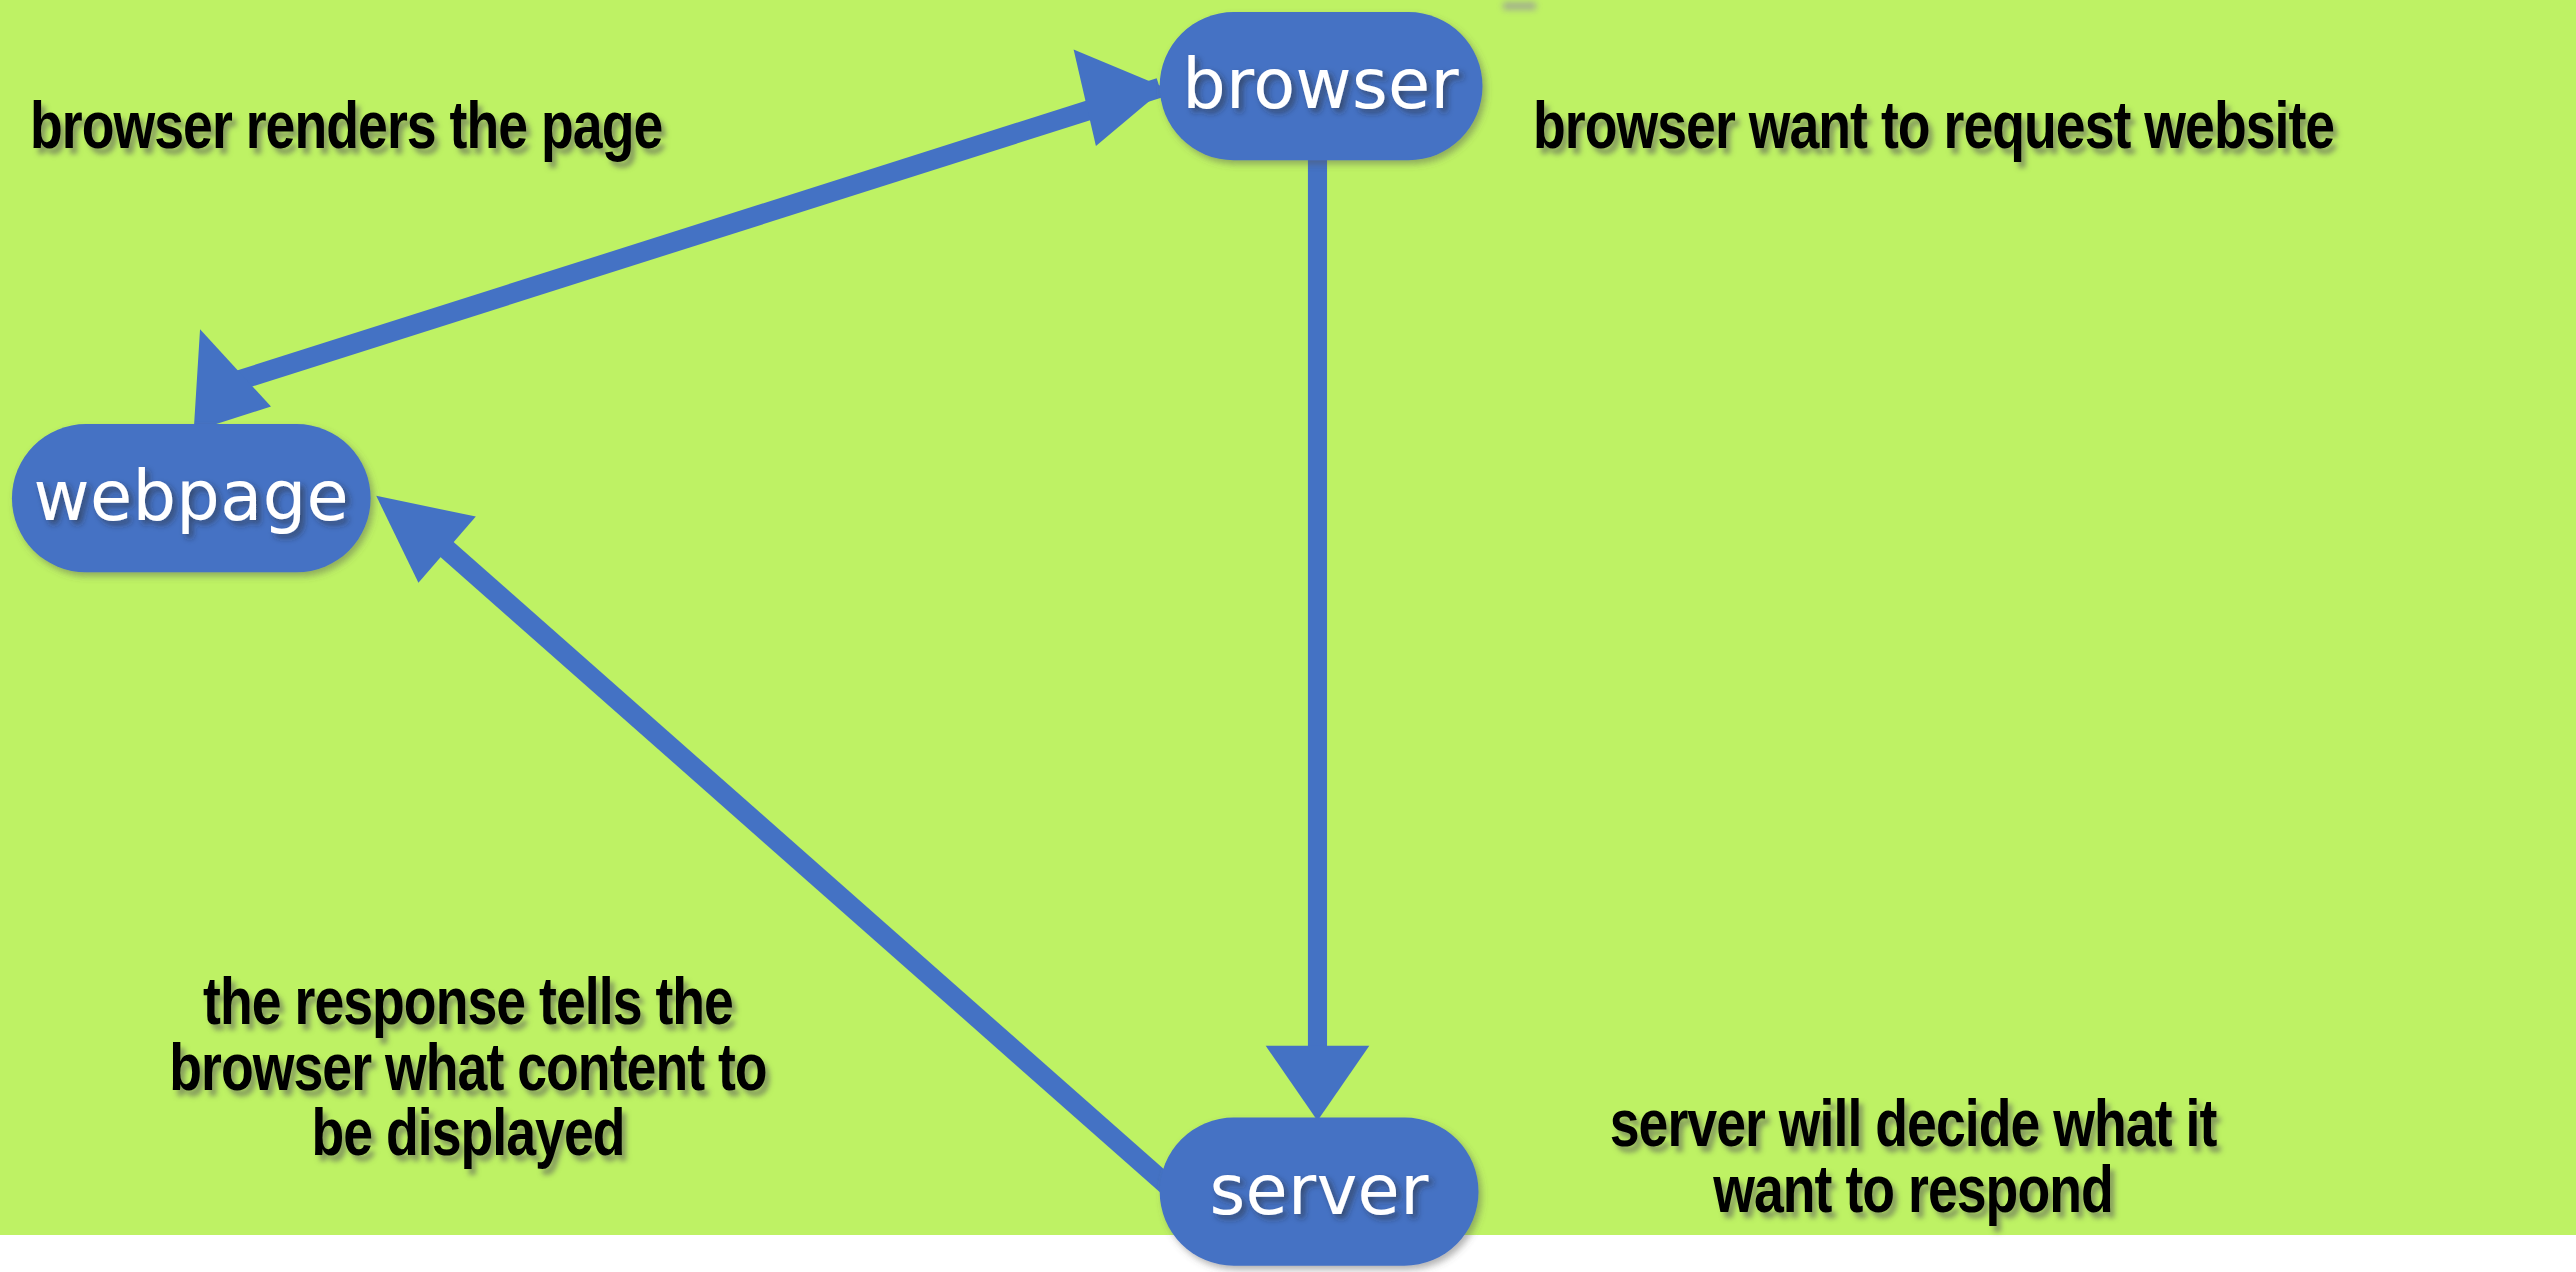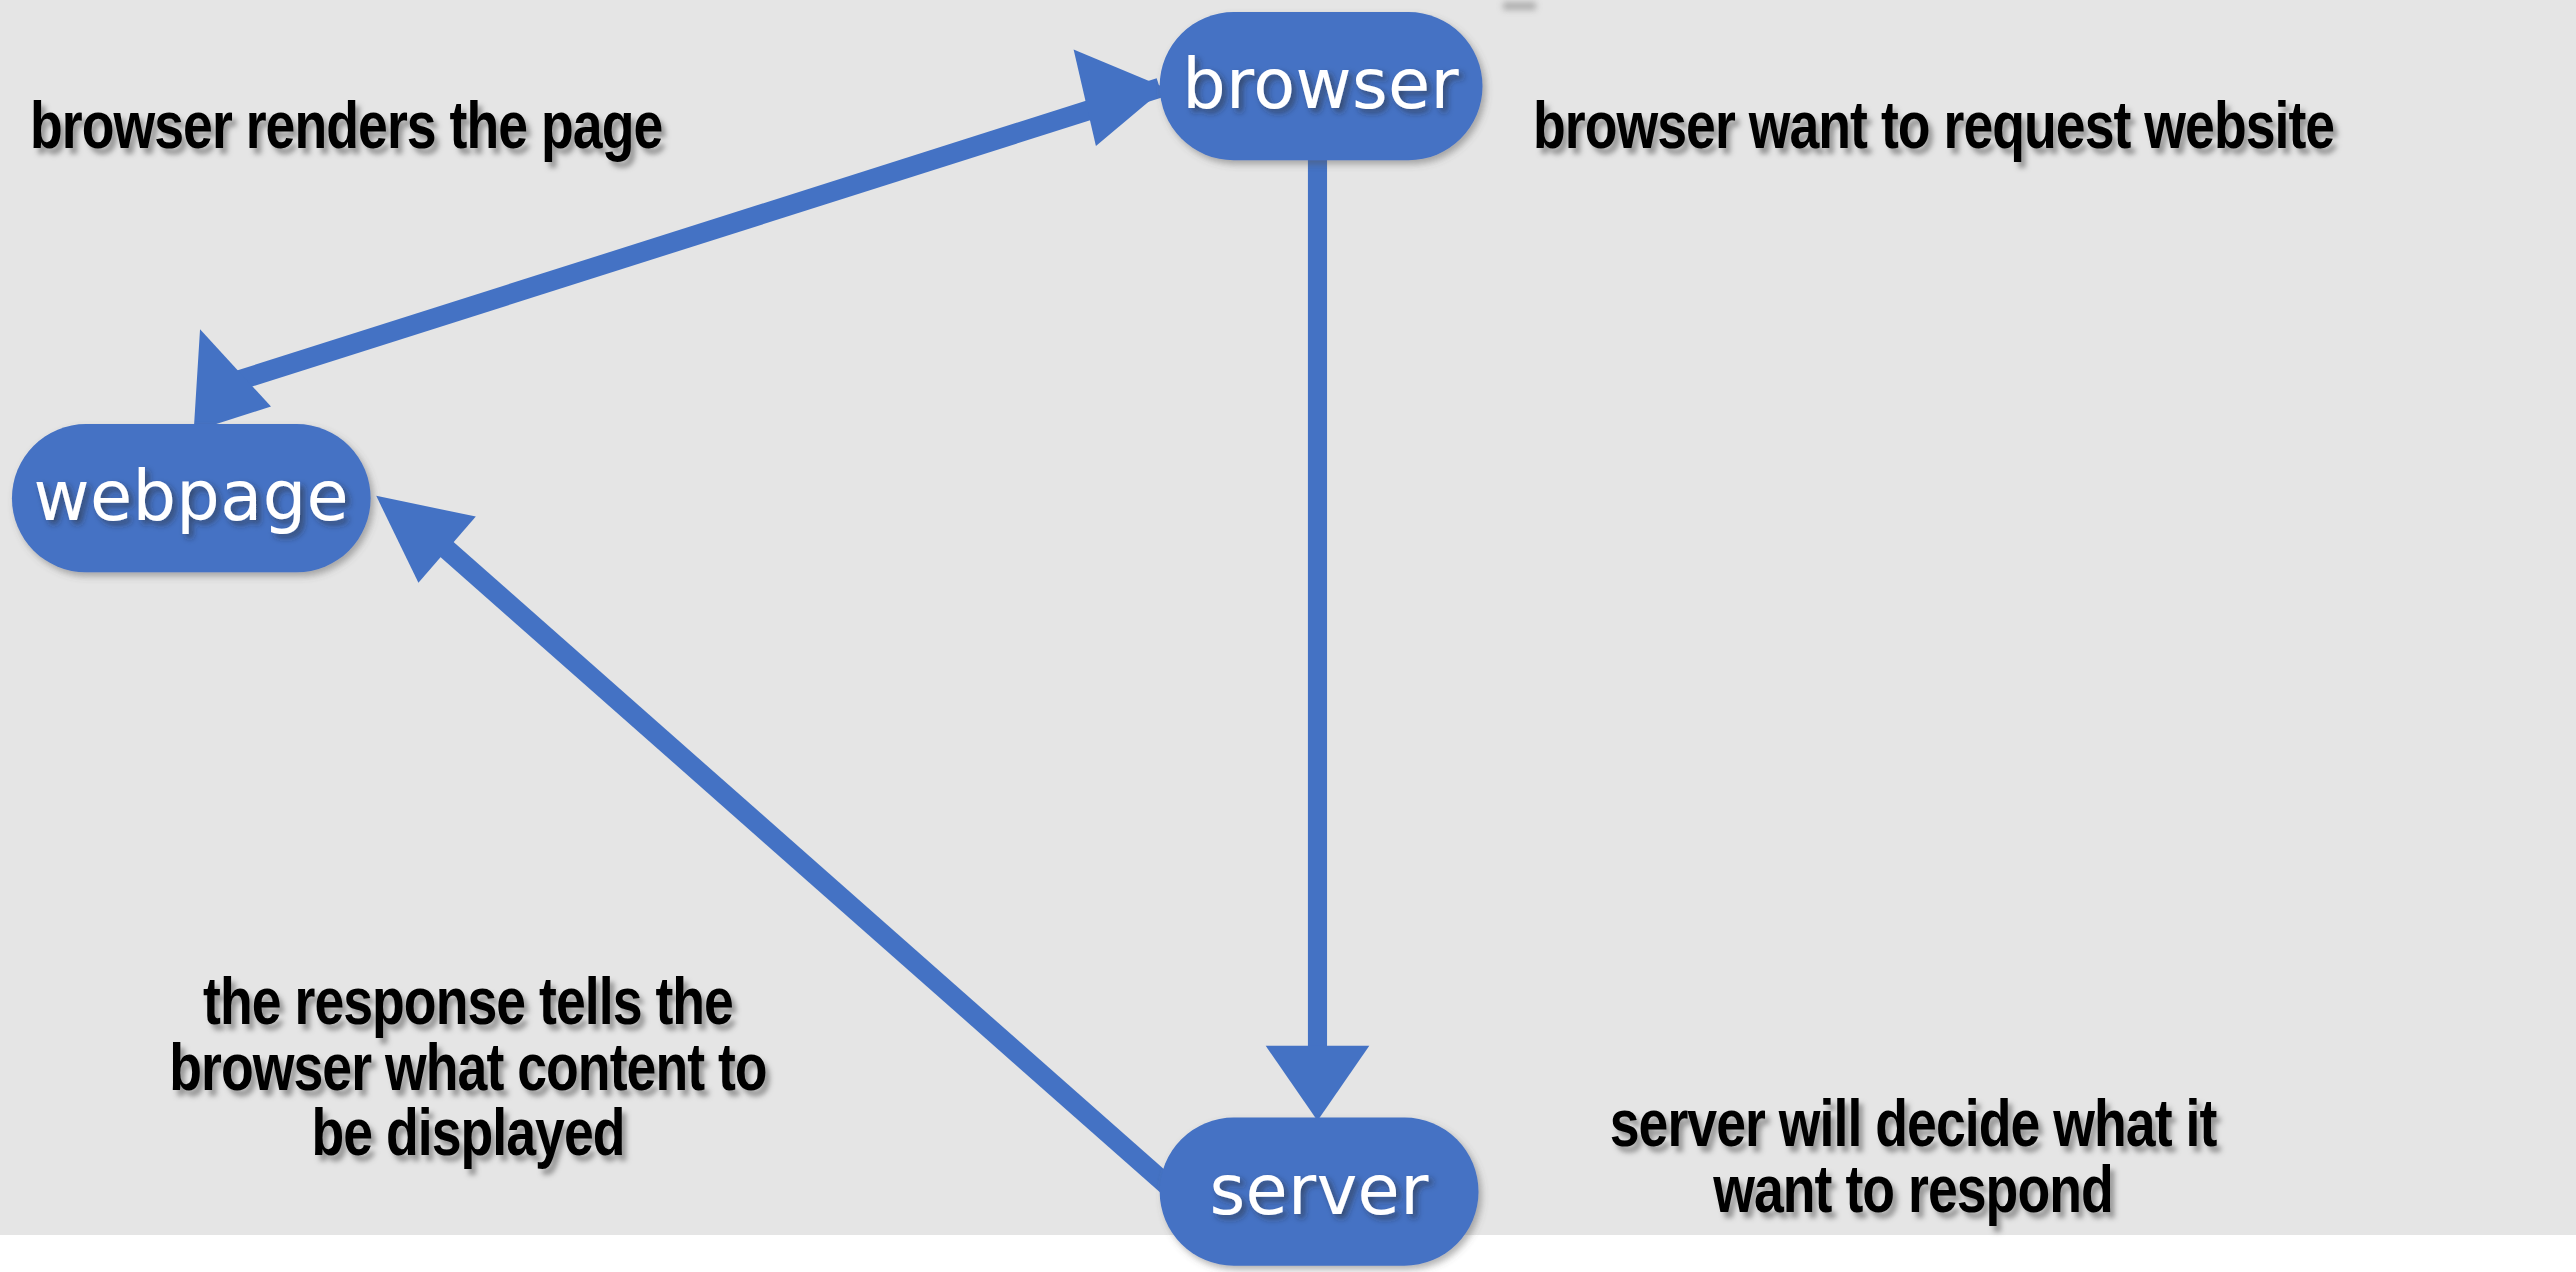--- a/index.html
+++ b/index.html
@@ -11,21 +11,21 @@
   body {
     width: 2576px;
     height: 1273px;
     overflow: hidden;
     font-family: "Liberation Sans", sans-serif;
   }
   #stage {
     position: relative;
     width: 2576px;
     height: 1235px;
-    background: #e5e5e5;
+    background: #bef264;
   }
   #diagram {
     position: absolute;
     left: 0;
     top: 0;
     width: 2576px;
     height: 1273px;
     display: block;
   }
 

